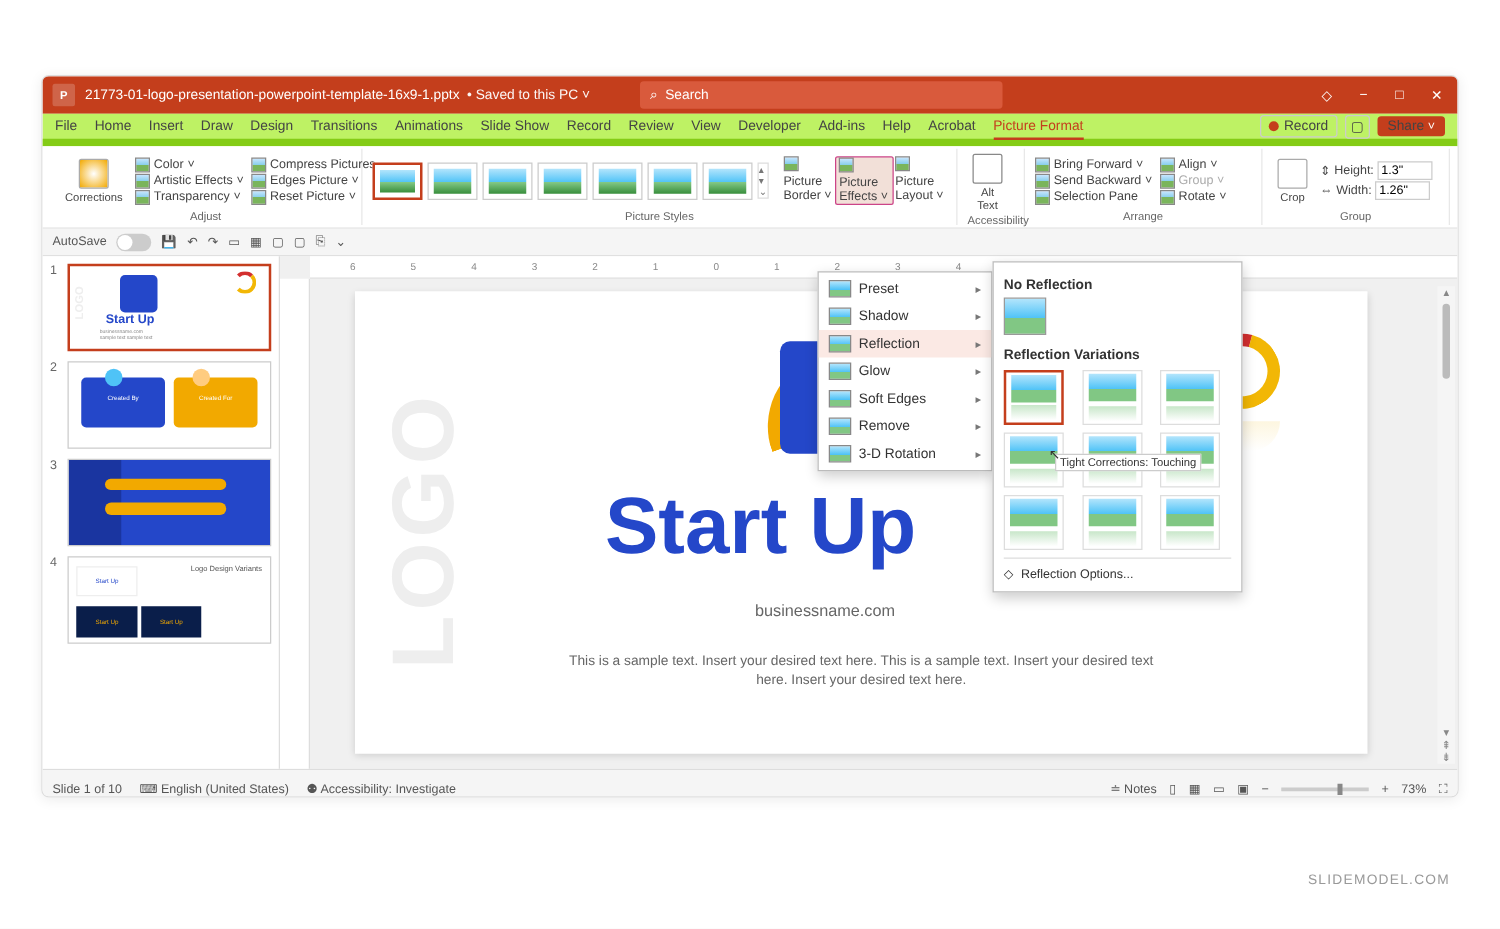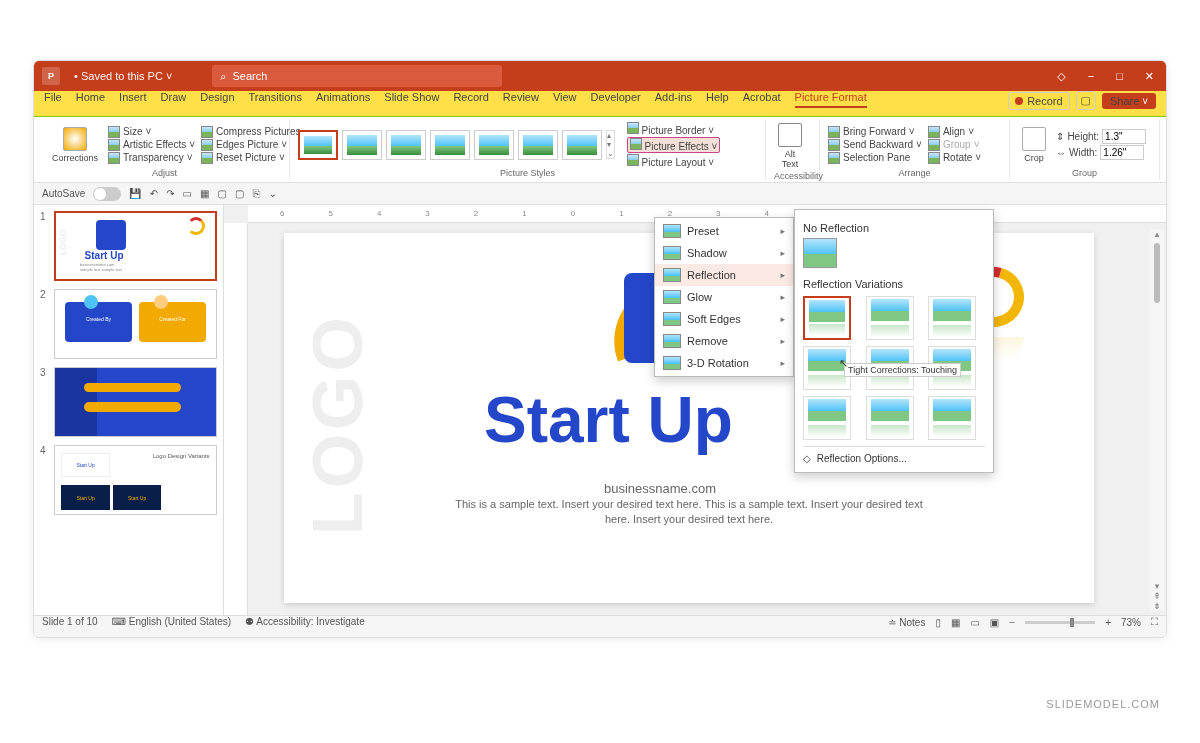--- a/index.html
+++ b/index.html
@@ -6,41 +6,41 @@
 body { background: #fff; font-size: 11px; color: #333; }
 .frame { margin: 60px auto; width: 1134px; border: 1px solid #ddd; border-radius: 6px; overflow: hidden; box-shadow: 0 2px 10px rgba(0,0,0,0.08); }
 .titlebar { background: #c43e1c; height: 30px; display: flex; align-items: center; color: #fff; padding: 0 8px; }
 .titlebar .pp-icon { width: 18px; height: 18px; border-radius: 2px; background: #fff3; display: flex; align-items: center; justify-content: center; font-size: 9px; font-weight: bold; margin-right: 8px; }
 .titlebar .file-title { font-size: 11px; }
 .titlebar .saved { margin-left: 6px; font-size: 11px; opacity: .95; }
 .searchbox { margin-left: 40px; background: #d95a3c; border-radius: 3px; height: 22px; width: 290px; display: flex; align-items: center; padding: 0 8px; color: #fff; }
 .searchbox .mag { margin-right: 6px; font-size: 11px; }
 .win-controls { margin-left: auto; display: flex; gap: 14px; font-size: 11px; }
 .win-controls span { cursor: default; padding: 2px 4px; }
-.tabs { background: #fde047; border-bottom: 1px solid #84cc16; height: 26px; display: flex; align-items: flex-start; padding: 0 10px; gap: 14px; }
+.tabs { background: #bef264; border-bottom: 6px solid #84cc16; height: 26px; display: flex; align-items: center; padding: 0 10px; gap: 14px; }
 .tabs span { font-size: 11px; color: #444; }
 .tabs .active-tab { color: #c43e1c; border-bottom: 2px solid #c43e1c; padding-bottom: 3px; margin-bottom: -4px; }
 .tabs .right-tools { margin-left: auto; display: flex; align-items: center; gap: 6px; }
 .record-btn { border: 1px solid #ccc; border-radius: 3px; padding: 2px 6px; font-size: 10px; display: flex; align-items: center; gap: 4px; }
 .record-btn .dot { width: 8px; height: 8px; background: #c43e1c; border-radius: 50%; }
 .share-btn { background: #c43e1c; color: #fff; border-radius: 3px; padding: 2px 8px; font-size: 10px; }
 .ribbon { background: #fff; border-bottom: 1px solid #e0e0e0; height: 66px; display: flex; padding: 2px 6px; }
 .rgroup { border-right: 1px solid #e8e8e8; padding: 2px 8px; display: flex; flex-direction: column; justify-content: space-between; }
 .rgroup .glabel { text-align: center; font-size: 9px; color: #666; }
 .rgroup .gbody { flex: 1; display: flex; align-items: center; gap: 6px; }
 .vbtn { display: flex; flex-direction: column; align-items: center; gap: 2px; font-size: 9px; color: #444; padding: 2px 4px; }
 .vbtn .ic { width: 24px; height: 24px; background: linear-gradient(#c8e6ff,#87ceeb 50%,#7ab55c 50%,#558b2f); border: 1px solid #aaa; border-radius: 2px; }
 .smallrow { display: flex; flex-direction: column; gap: 1px; font-size: 10px; color: #444; }
 .smallrow span { white-space: nowrap; display:flex; align-items:center; gap:3px; }
 .sic { width: 12px; height: 12px; display: inline-block; background: linear-gradient(#c8e6ff,#87ceeb 50%,#7ab55c 50%); border: 1px solid #888; }
 .pstyles { display: flex; gap: 4px; align-items: center; }
 .pstyle { width: 40px; height: 30px; border: 1px solid #ccc; position: relative; background: #fff; }
 .pstyle::after { content: ""; position: absolute; inset: 4px; background: linear-gradient(#b3e5fc,#4fc3f7 55%,#81c784 55%,#388e3c); }
 .pstyle.sel { border: 2px solid #c43e1c; }
-.ribbon .pright { display: flex; flex-direction: column; gap: 1px; font-size: 10px; color: #444; margin-left: 6px; justify-content: space-between; }
+.ribbon .pright { display: flex; flex-direction: row; gap: 1px; font-size: 10px; color: #444; margin-left: 6px; justify-content: space-between; }
 .ribbon .pright .active { background:#f2e0d8; border:1px solid #c48; border-radius:2px; padding:0 2px; }
 .sizegrp input { width: 44px; font-size: 10px; border: 1px solid #ccc; padding: 1px 2px; }
 .quickbar { background: #f5f5f5; border-bottom: 1px solid #e0e0e0; height: 22px; display: flex; align-items: center; padding: 0 8px; gap: 8px; font-size: 10px; color: #555; }
 .toggle { width: 28px; height: 14px; background: #ccc; border-radius: 7px; position: relative; }
 .toggle::after { content: ""; position: absolute; left: 1px; top: 1px; width: 12px; height: 12px; background: #fff; border-radius: 50%; }
 .workspace { display: flex; height: 410px; background: #f0f0f0; }
 .thumbs { width: 190px; background: #fff; border-right: 1px solid #ddd; overflow-y: auto; padding: 6px; }
 .thumb { display: flex; gap: 4px; margin-bottom: 8px; }
 .thumb .num { font-size: 10px; color: #666; width: 10px; }
 .thumb .tbox { flex: 1; height: 70px; border: 1px solid #ccc; background: #fff; position: relative; overflow:hidden; }
@@ -53,57 +53,58 @@
 .ruler-h { position: absolute; top: 0; left: 24px; right: 0; height: 18px; background: #fff; border-bottom: 1px solid #ddd; font-size: 8px; color: #888; display: flex; align-items: center; padding-left: 10px; }
 .ruler-h span { margin: 0 22px; }
 .ruler-v { position: absolute; top: 18px; left: 0; bottom: 0; width: 24px; background: #fff; border-right: 1px solid #ddd; }
 .slide { position: absolute; top: 28px; left: 60px; width: 810px; height: 370px; background: #fff; box-shadow: 0 2px 6px rgba(0,0,0,0.15); }
 .slide .logotext { position: absolute; left: 14px; top: 80px; writing-mode: vertical-rl; transform: rotate(180deg); font-size: 70px; font-weight: bold; color: #eee; letter-spacing: 4px; }
 .slide .biglogo { position: absolute; left: 320px; top: 30px; width: 140px; height: 110px; }
 .biglogo .bl-b { width: 90px; height: 90px; background: #2447c9; border-radius: 8px 8px 40px 8px; position: absolute; left: 20px; top: 10px; }
 .biglogo .bl-arc { position: absolute; left: 0; top: 20px; width: 120px; height: 60px; border: 14px solid #f2a900; border-radius: 60px 60px 0 0; border-bottom: none; transform: rotate(-20deg); }
 .slide .su-text { position: absolute; left: 200px; top: 150px; font-size: 64px; font-weight: bold; color: #2447c9; font-family: Arial; }
 .slide .bizname { position: absolute; left: 320px; top: 248px; font-size: 13px; color: #666; }
-.slide .sample { position: absolute; left: 170px; top: 264px; width: 470px; font-size: 11px; color: #666; text-align: center; line-height: 1.4; }
+.slide .sample { position: absolute; left: 170px; top: 289px; width: 470px; font-size: 11px; color: #666; text-align: center; line-height: 1.4; }
 .selobj { position: absolute; right: 50px; top: 30px; width: 100px; height: 100px; }
 .selobj .ring { width: 60px; height: 60px; margin: 4px auto; border: 10px solid #f2b705; border-top-color: #d32f2f; border-left-color: transparent; border-radius: 50%; transform: rotate(-30deg); }
 .selobj .refl { width: 60px; height: 24px; margin: 10px auto 0; background: linear-gradient(#f2b70540,transparent); border-radius: 0 0 30px 30px; opacity:.5; }
 .dropdown1 { position: absolute; left: 370px; top: -16px; width: 140px; background: #fff; border: 1px solid #bbb; box-shadow: 0 4px 10px rgba(0,0,0,.2); padding: 2px 0; z-index: 5; }
 .dropdown1 .drow { display: flex; align-items: center; gap: 6px; padding: 4px 8px; font-size: 11px; color: #333; }
 .dropdown1 .drow.hov { background: #fbe9e4; }
 .dropdown1 .dic { width: 18px; height: 14px; background: linear-gradient(#b3e5fc,#4fc3f7 55%,#81c784 55%); border: 1px solid #888; }
 .dropdown1 .chev { margin-left: auto; font-size: 9px; color: #777; }
 .flyout { position: absolute; left: 510px; top: -24px; width: 200px; background: #fff; border: 1px solid #bbb; box-shadow: 0 4px 10px rgba(0,0,0,.2); padding: 8px; z-index: 6; }
-.flyout .sect { font-size: 11px; font-weight: normal; color: #333; margin: 4px 0; }
+.flyout .sect { font-size: 11px; font-weight: bold; color: #333; margin: 4px 0; }
 .flyout .noref { width: 34px; height: 30px; border: 1px solid #999; margin: 4px 0 10px; background: linear-gradient(#b3e5fc,#4fc3f7 55%,#81c784 55%); }
 .flyout .grid { display: grid; grid-template-columns: repeat(3, 1fr); gap: 6px; margin: 6px 0; }
 .flyout .grid .cell { width: 48px; height: 44px; border: 1px solid #ddd; position: relative; }
 .flyout .grid .cell::before { content: ""; position: absolute; top: 2px; left: 4px; right: 4px; height: 22px; background: linear-gradient(#b3e5fc,#4fc3f7 55%,#81c784 55%); }
 .flyout .grid .cell::after { content: ""; position: absolute; bottom: 2px; left: 4px; right: 4px; height: 12px; background: linear-gradient(#81c78470,transparent); }
 .flyout .grid .cell:nth-child(1) { border: 2px solid #c43e1c; }
 .flyout .ropt { border-top: 1px solid #ddd; margin-top: 6px; padding-top: 6px; font-size: 10px; display: flex; align-items: center; gap: 6px; }
 .tooltip { position: absolute; left: 560px; top: 130px; font-size: 9px; background: #fff; border: 1px solid #ccc; padding: 1px 3px; z-index: 7; color:#333; }
 .cursor { position: absolute; left: 555px; top: 124px; z-index: 8; font-size: 11px; }
-.statusbar { background: #f5f5f5; border-top: 1px solid #ddd; height: 22px; display: flex; align-items: flex-start; padding: 0 8px; font-size: 10px; color: #555; gap: 14px; }
+.statusbar { background: #f5f5f5; border-top: 1px solid #ddd; height: 22px; display: flex; align-items: flex-end; padding: 0 8px; font-size: 10px; color: #555; gap: 14px; }
 .statusbar .right { margin-left: auto; display: flex; align-items: center; gap: 10px; }
 .zoom-slider { width: 70px; height: 3px; background: #ccc; position: relative; }
 .zoom-slider::after { content: ""; position: absolute; left: 45px; top: -3px; width: 4px; height: 9px; background: #888; }
 .footer-brand { text-align: right; font-size: 11px; color: #999; letter-spacing: 1px; margin: 4px 40px 0 0; }
 .thumb2-card { position:absolute; width:42%; height:58%; top:18%; border-radius:4px; }
 .thumb3-bg { position:absolute; inset:0; background:#2447c9; }
 .thumb3-row { position:absolute; left:18%; width:60%; height:14%; background:#f2a900; border-radius:7px; }
 .thumb4-card { position:absolute; width:30%; height:36%; display:flex; align-items:center; justify-content:center; font-size:5px; }
 </style>
 </head>
 <body>
 
 <div class="frame">
 
   <div class="titlebar">
     <div class="pp-icon">P</div>
+    <span class="file-title">21773-01-logo-presentation-powerpoint-template-16x9-1.pptx</span>
     <span class="saved">• <span>Saved to this PC</span> ˅</span>
     <div class="searchbox">
       <span class="mag">⌕</span>
       <span>Search</span>
     </div>
     <div class="win-controls">
       <span>◇</span>
       <span>−</span>
       <span>□</span>
       <span>✕</span>
@@ -138,21 +139,21 @@
   </div>
 
   <div class="ribbon">
     <div class="rgroup" style="width:250px">
       <div class="gbody">
         <div class="vbtn">
             <div class="ic" style="background:radial-gradient(#fff,#f2a900)"></div>
             <span>Corrections</span>
           </div>
         <div class="smallrow">
-          <span><span class="sic"></span><span>Size</span> ˅</span>
+          <span><span class="sic"></span><span>Color</span> ˅</span>
           <span><span class="sic"></span><span>Artistic Effects</span> ˅</span>
           <span><span class="sic"></span><span>Transparency</span> ˅</span>
         </div>
         <div class="smallrow">
           <span>
               <span class="sic"></span>
               <span>Compress Pictures</span>
             </span>
           <span><span class="sic"></span><span>Edges Picture</span> ˅</span>
           <span><span class="sic"></span><span>Reset Picture</span> ˅</span>

